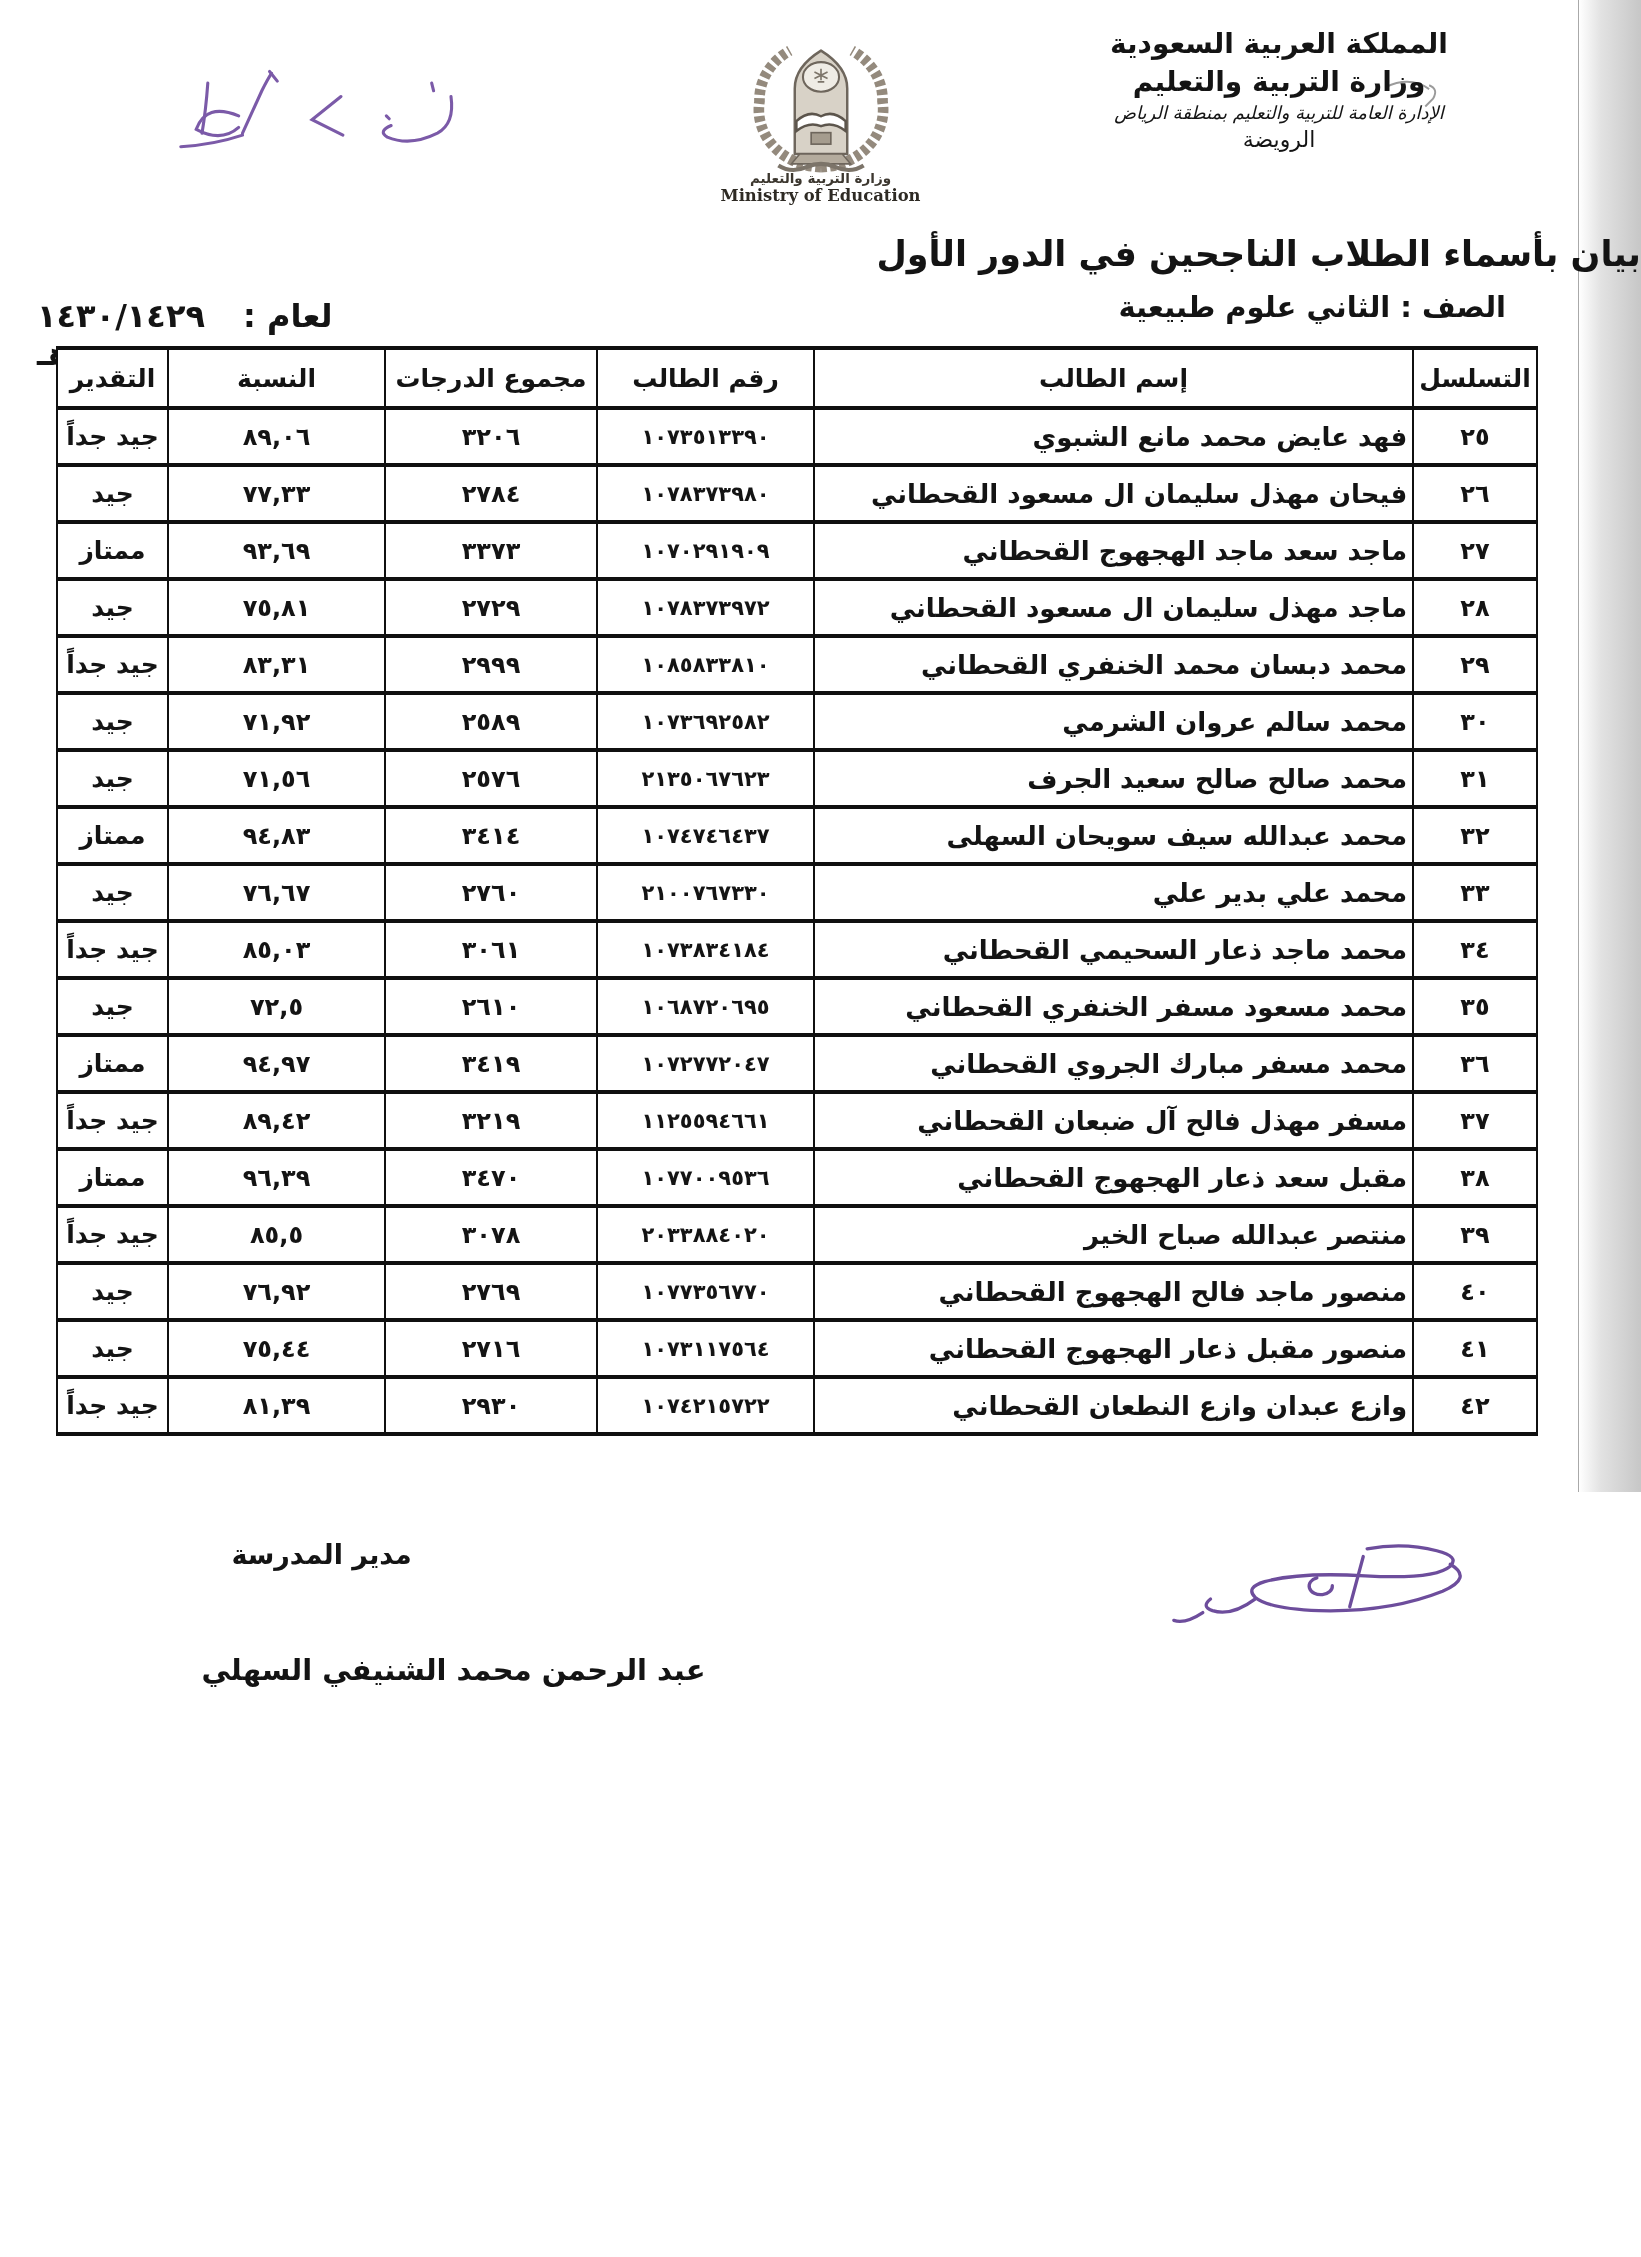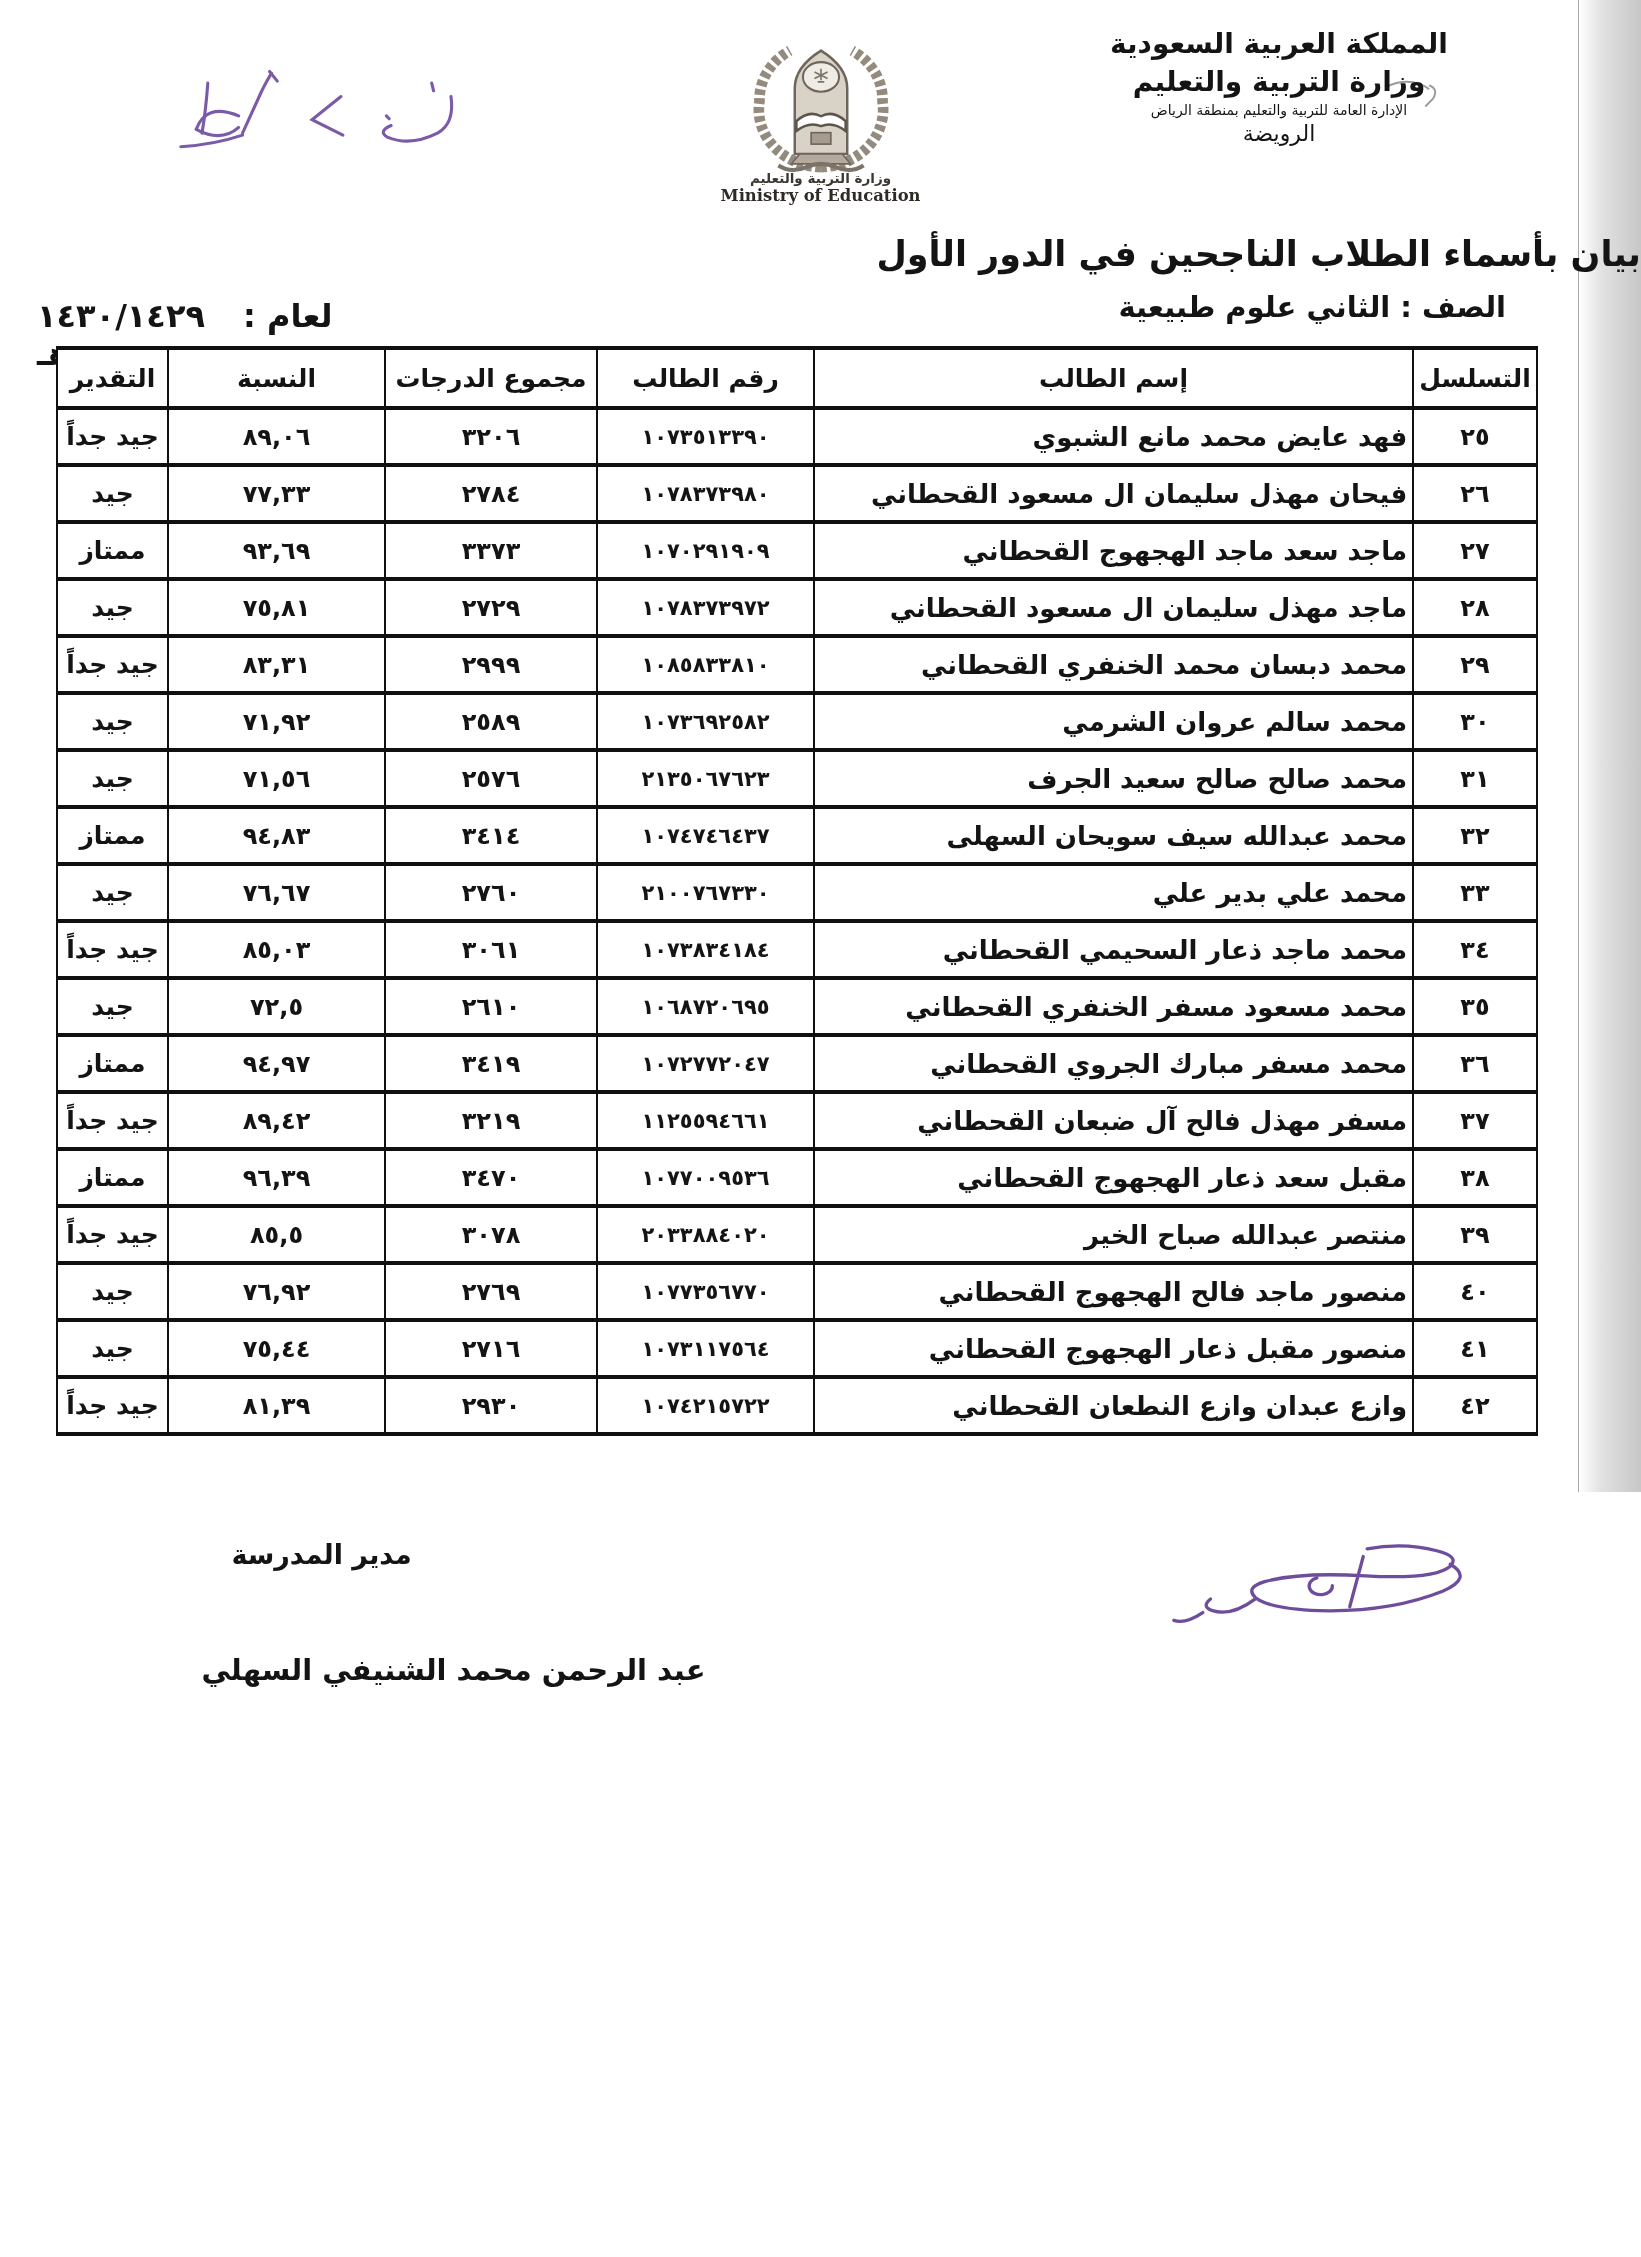--- a/index.html
+++ b/index.html
@@ -17,21 +17,21 @@
     background:linear-gradient(to right,#ffffff 0%,#e2e2e2 35%,#c6c6c6 100%);
     border-left:1.9px solid #a9a9a9;
   }
 
   
   .ministry-block {
     position:absolute; top:25px; left:994px; width:570px;
     text-align:center; line-height:1.35;
   }
   .ministry-line-1,.ministry-line-2 { font-size:28px; font-weight:bold; }
-  .ministry-line-3 { font-size:14px; }
+  .ministry-line-3 { font-size:18px;font-style:italic; }
   .ministry-line-4 { font-size:22px; }
 
   .logo-block { position:absolute; top:29px; left:716px; width:209px; text-align:center; }
   .logo-emblem { display:block; margin:0 auto; }
   .logo-caption-ar { font-size:13.5px; font-weight:bold; color:#3c372f; margin-top:-3.9px; }
   .logo-caption-en {
     font-size:16.4px; font-weight:bold; color:#2e2a24;
     font-family:"DejaVu Serif","Liberation Serif",serif; direction:ltr;
   }
 

